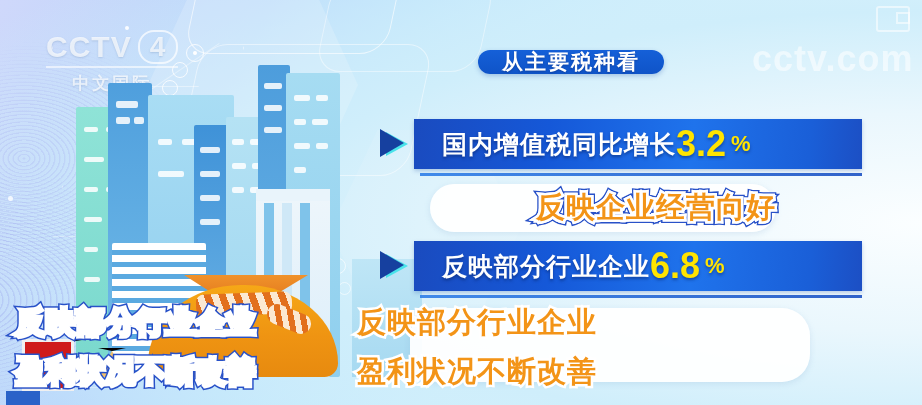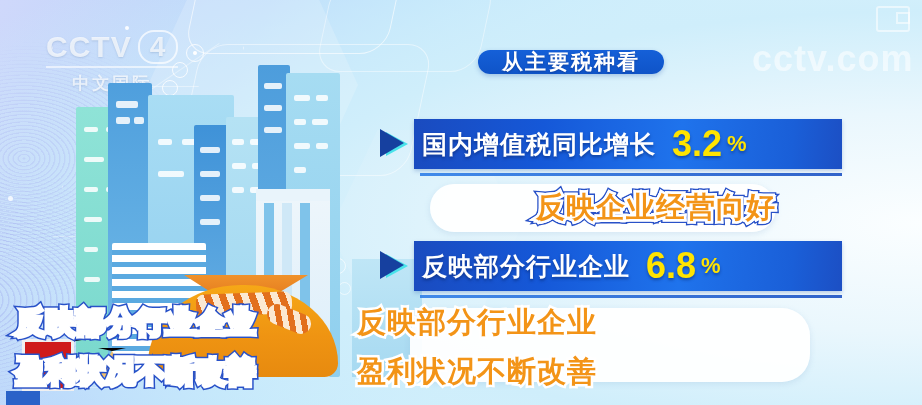--- a/index.html
+++ b/index.html
@@ -111,29 +111,29 @@
   .arrow{position:relative;width:40px;height:34px;flex:0 0 40px;margin-right:-4px;z-index:3;}
   .arrow .cyan{position:absolute;left:8px;top:5px;width:0;height:0;
     border-top:12px solid transparent;border-bottom:12px solid transparent;
     border-left:22px solid #49e3ea;}
   .arrow .navy{position:absolute;left:2px;top:2px;width:0;height:0;
     border-top:14px solid transparent;border-bottom:14px solid transparent;
     border-left:24px solid #16409f;}
 
   .stat-bar{
     position:relative;height:50px;display:flex;align-items:center;
-    padding:0 14px 0 8px;
+    padding:0 14px 0 28px;
     background:linear-gradient(95deg,#1a4bbf 0%,#1558d8 30%,#1f73ec 62%,#1a5fd8 88%,#1c4fc4 100%);
     box-shadow:0 2px 4px rgba(25,70,160,.25);
   }
   .stat-bar::after{content:"";position:absolute;left:6px;right:0;bottom:-7px;height:3px;
     background:linear-gradient(90deg,#2f7fe8,#1c52c4);opacity:.9;}
   .stat-label{color:#fff;font-size:25px;font-weight:700;letter-spacing:1px;white-space:nowrap;
     text-shadow:0 2px 3px rgba(8,35,100,.55);}
-  .stat-num{color:#ffe400;font-size:36px;font-weight:700;margin-left:16px;line-height:1;
+  .stat-num{color:#ffe400;font-size:36px;font-weight:700;line-height:1;
     text-shadow:0 2px 3px rgba(8,35,100,.5);}
   .stat-pct{color:#ffe400;font-size:22px;font-weight:700;margin-left:5px;
     text-shadow:0 2px 3px rgba(8,35,100,.5);}
 
   .note-pill{
     position:absolute;background:rgba(255,255,255,.94);border-radius:28px;
     display:flex;align-items:center;justify-content:flex-end;
     box-shadow:0 2px 6px rgba(120,160,200,.2);
   }
   .note-text{

